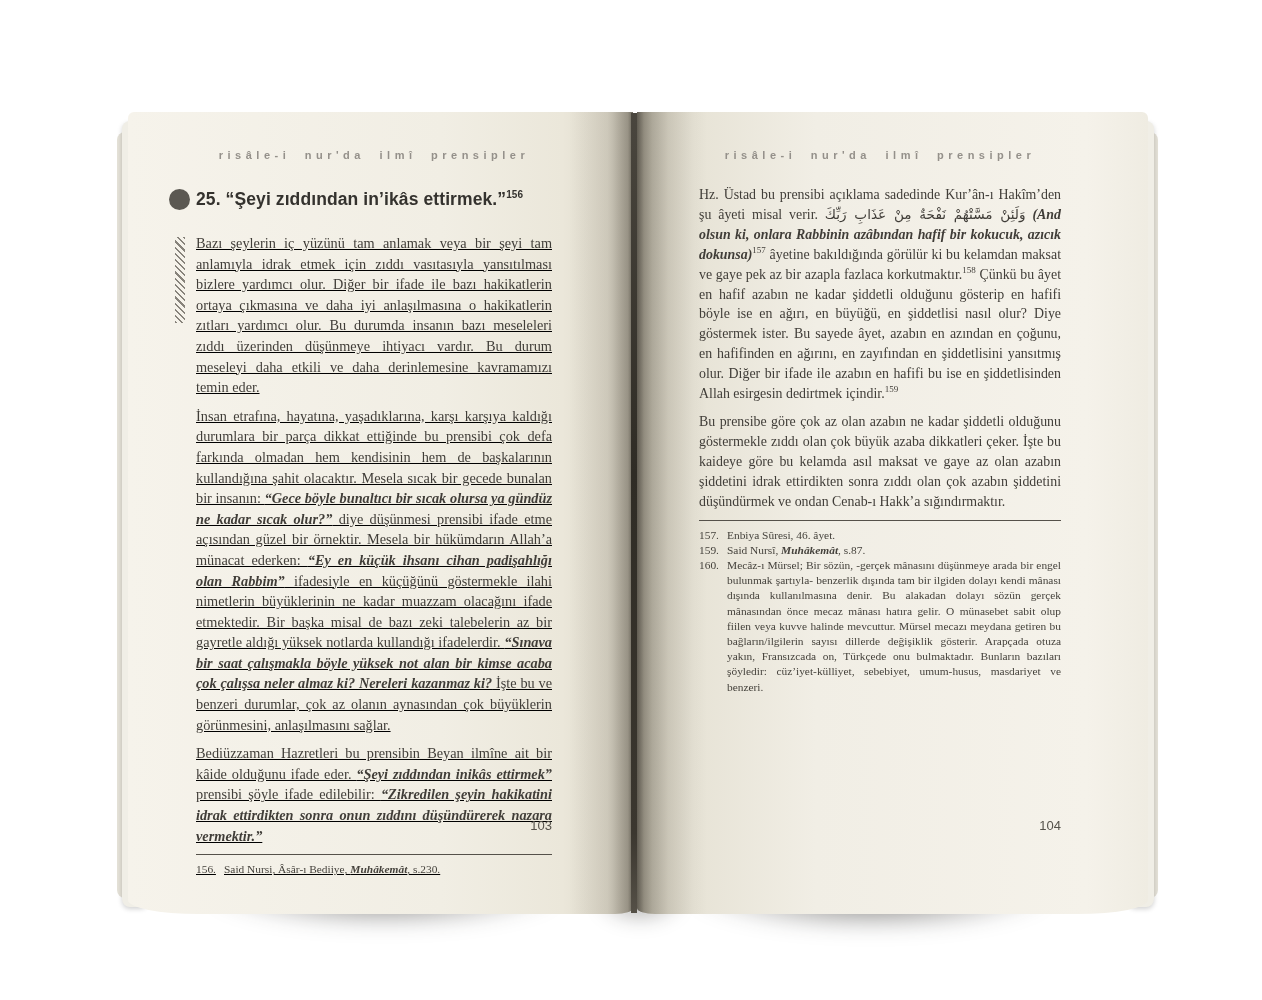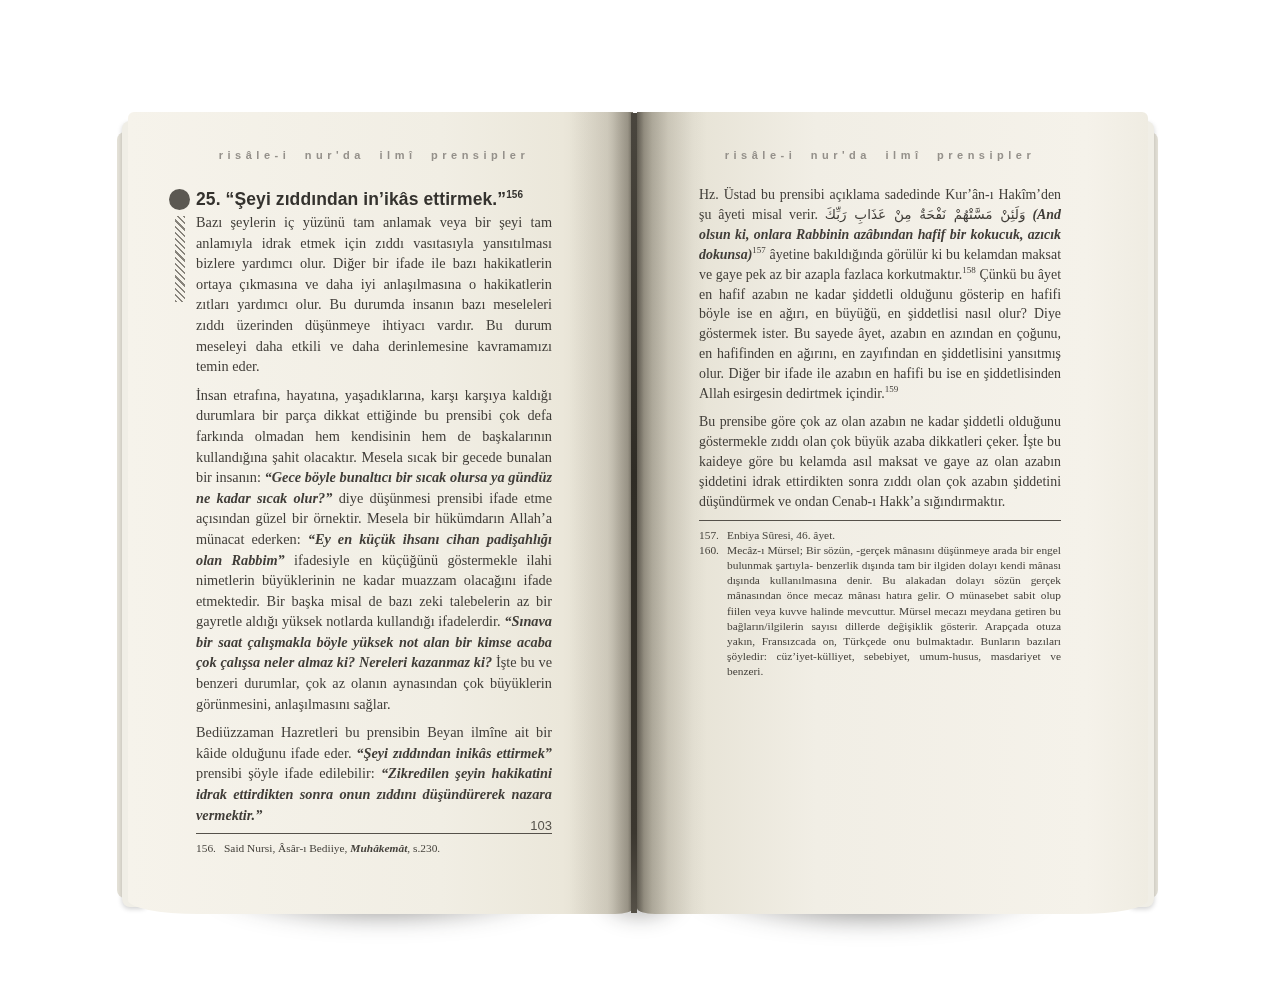--- a/index.html
+++ b/index.html
@@ -54,21 +54,21 @@
     font-family:"Liberation Sans",sans-serif;font-size:11px;font-weight:bold;
     letter-spacing:4.5px;word-spacing:7px;color:#94908a;}
 
   .heading{position:absolute;top:77px;left:0;width:100%;margin:0;
     font-family:"Liberation Sans",sans-serif;font-weight:bold;font-size:17.5px;
     color:#34322e;letter-spacing:0.1px;}
   .heading sup{font-size:10px;vertical-align:super;line-height:0;}
   .bullet{position:absolute;left:-27px;top:0px;width:21px;height:21px;border-radius:50%;background:#5b5852;}
 
   .bodycol{position:absolute;left:0;width:100%;}
-  .bodycol-left{top:100px;}
+  .bodycol-left{top:121px;text-decoration:underline;}
   .bodycol-right{top:73px;}
   .hatch{position:absolute;left:-21px;top:4px;width:10px;height:86px;
     background:repeating-linear-gradient(45deg,#87837b 0px,#87837b 1.6px,rgba(0,0,0,0) 1.6px,rgba(0,0,0,0) 4.4px);}
 
   p.body{margin:0 0 8px 0;text-align:justify;color:#403d38;}
   .content-left p.body{font-size:14.3px;line-height:20.6px;}
   .content-right p.body{font-size:13.9px;line-height:19.9px;}
   .bi{font-weight:bold;font-style:italic;}
   .ar{font-family:"DejaVu Sans",sans-serif;font-size:0.98em;}
   p.body sup{font-size:9px;vertical-align:super;line-height:0;}
@@ -129,21 +129,26 @@
           <div>
               <p class="body"><span>Hz. Üstad bu prensibi açıklama sadedinde Kur’ân-ı Hakîm’den şu âyeti misal verir. </span><span class="ar">وَلَئِنْ مَسَّتْهُمْ نَفْحَةٌ مِنْ عَذَابِ رَبِّكَ</span><span> </span><span class="bi">(And olsun ki, onlara Rabbinin azâbından hafif bir kokucuk, azıcık dokunsa)</span><sup>157</sup><span> âyetine bakıldığında görülür ki bu kelamdan maksat ve gaye pek az bir azapla fazlaca korkutmaktır.</span><sup>158</sup><span> Çünkü bu âyet en hafif azabın ne kadar şiddetli olduğunu gösterip en hafifi böyle ise en ağırı, en büyüğü, en şiddetlisi nasıl olur? Diye göstermek ister. Bu sayede âyet, azabın en azından en çoğunu, en hafifinden en ağırını, en zayıfından en şiddetlisini yansıtmış olur. Diğer bir ifade ile azabın en hafifi bu ise en şiddetlisinden Allah esirgesin dedirtmek içindir.</span><sup>159</sup></p>
               <p class="body"><span>Bu prensibe göre çok az olan azabın ne kadar şiddetli olduğunu göstermekle zıddı olan çok büyük azaba dikkatleri çeker. İşte bu kaideye göre bu kelamda asıl maksat ve gaye az olan azabın şiddetini idrak ettirdikten sonra zıddı olan çok azabın şiddetini düşündürmek ve ondan Cenab-ı Hakk’a sığındırmaktır.</span></p>
             </div>
           <div class="fnblock">
               <div class="fn">
                 <span class="fn-num">157.</span>
                 <span class="fn-text"><span>Enbiya Sûresi, 46. âyet.</span></span>
               </div>
               <div class="fn">
+                <span class="fn-num">159.</span>
+                <span class="fn-text"><span>Said Nursî, </span><span class="bi">Muhâkemât</span><span>, s.87.</span></span>
+              </div>
+              <div class="fn">
                 <span class="fn-num">160.</span>
                 <span class="fn-text"><span>Mecâz-ı Mürsel; Bir sözün, -gerçek mânasını düşünmeye arada bir engel bulunmak şartıyla- benzerlik dışında tam bir ilgiden dolayı kendi mânası dışında kullanılmasına denir. Bu alakadan dolayı sözün gerçek mânasından önce mecaz mânası hatıra gelir. O münasebet sabit olup fiilen veya kuvve halinde mevcuttur. Mürsel mecazı meydana getiren bu bağların/ilgilerin sayısı dillerde değişiklik gösterir. Arapçada otuza yakın, Fransızcada on, Türkçede onu bulmaktadır. Bunların bazıları şöyledir: cüz’iyet-külliyet, sebebiyet, umum-husus, masdariyet ve benzeri.</span></span>
               </div>
             </div>
         </div>
+        <div class="page-num">104</div>
       </div>
     </div>
   </div>
 </div>
 
 </body></html>

